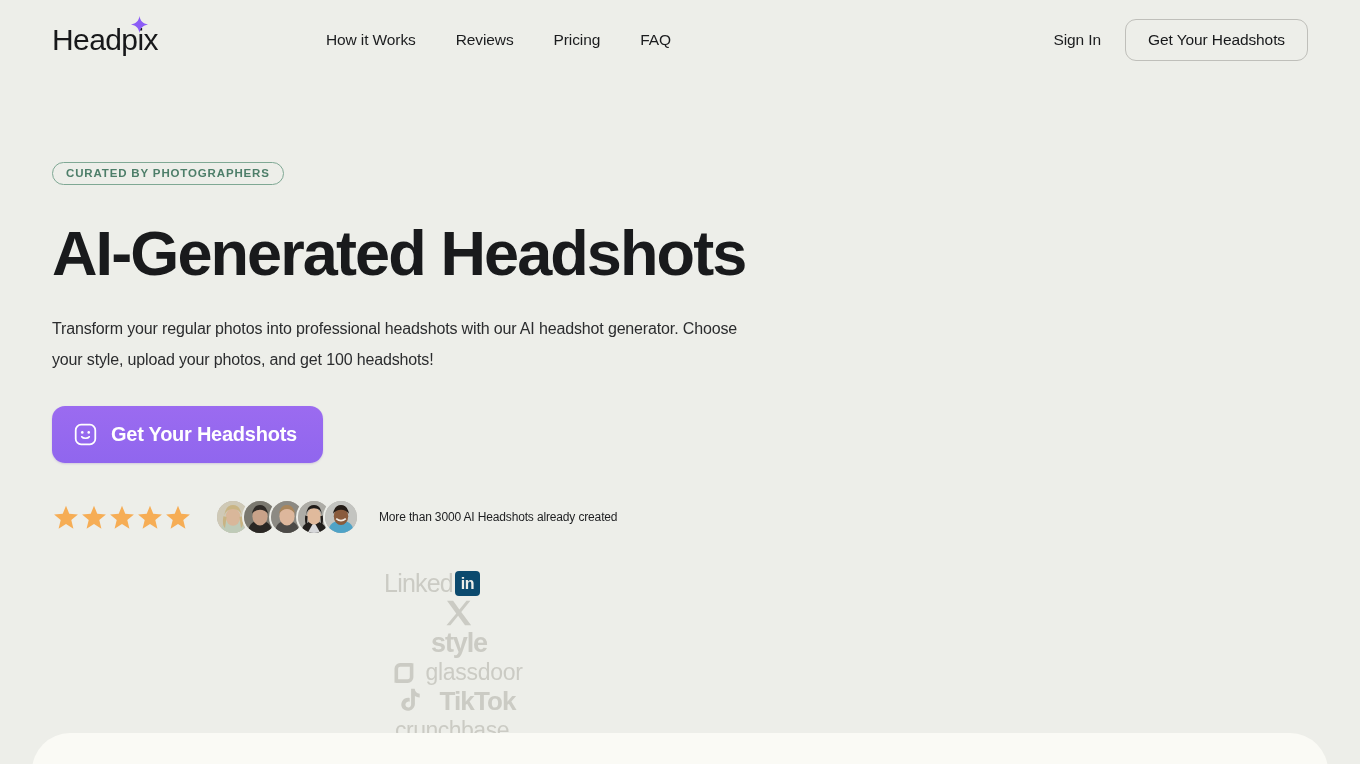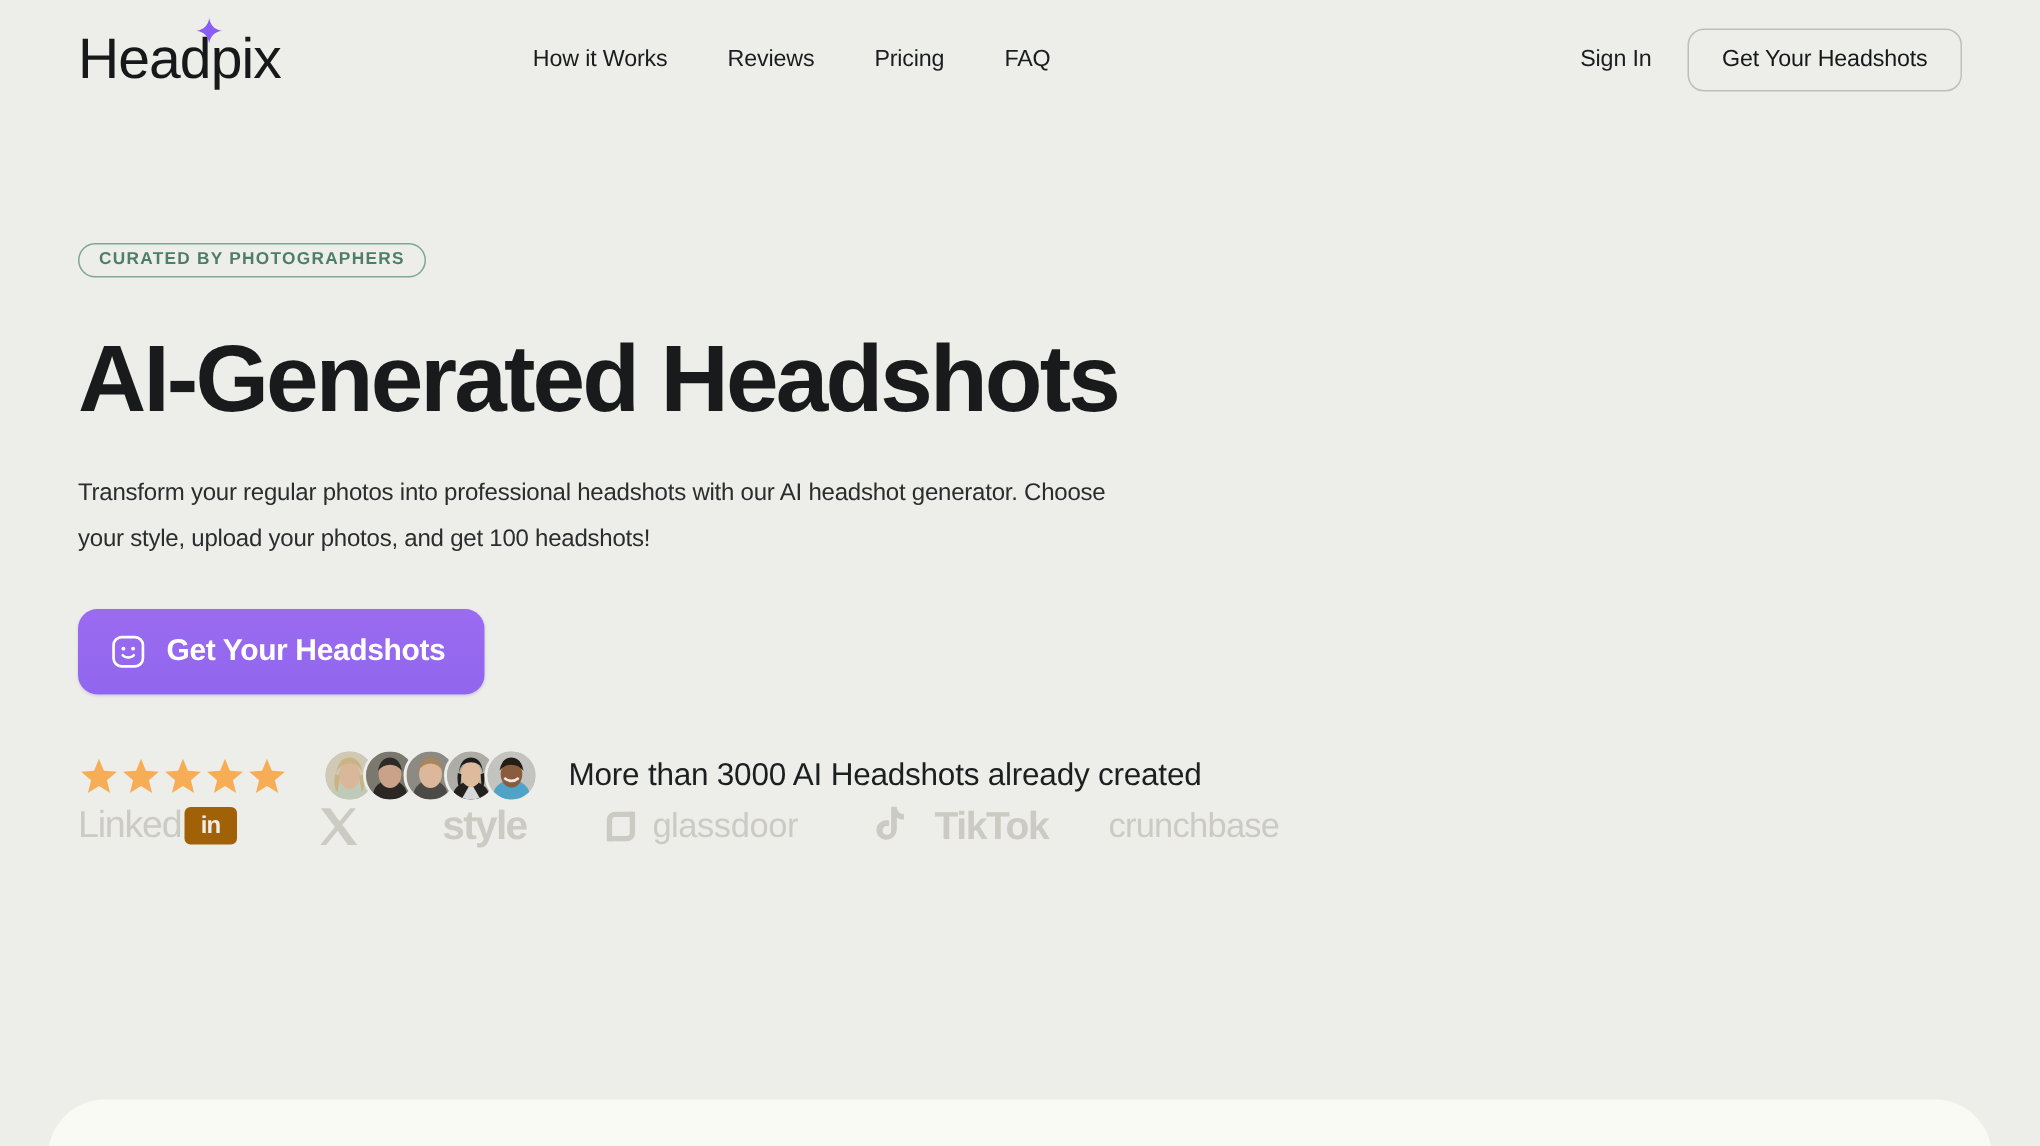--- a/index.html
+++ b/index.html
@@ -31,21 +31,21 @@
   }
 
   .logo {
     display: flex;
     align-items: flex-end;
     position: relative;
     cursor: pointer;
     user-select: none;
   }
   .logo-text {
-    font-size: 38px;
+    font-size: 30px;
     font-weight: 500;
     letter-spacing: -0.6px;
     color: #17181A;
     line-height: 1;
     position: relative;
     text-align: center;
   }
   .logo-spark {
     position: absolute;
     left: 79px;
@@ -177,47 +177,49 @@
     margin-left: -9px;
     overflow: hidden;
     position: relative;
     background: #B9B5AE;
   }
   .avatar:first-child { margin-left: 0; }
   .avatar svg { display: block; width: 100%; height: 100%; }
 
   .proof-text {
     margin-left: 20px;
-    font-size: 21px;
+    font-size: 12px;
     color: #1D1E20;
     letter-spacing: -0.15px;
     white-space: nowrap;
   }
 
   
   .brands {
+    margin-top: 34px;
     display: flex;
     align-items: center;
     gap: 0;
     opacity: 1;
+    flex-direction: column;
   }
   .brand {
     color: #CBCBC4;
     display: flex;
     align-items: center;
     white-space: nowrap;
     user-select: none;
   }
   .brand-linkedin { font-size: 25px; font-weight: 500; letter-spacing: -0.8px; }
   .brand-linkedin .li-box {
     display: inline-flex;
     align-items: center;
     justify-content: center;
-    width: 35px; height: 25px;
-    background: #a16207;
+    width: 25px; height: 25px;
+    background: #0c4a6e;
     color: #EDEEE9;
     border-radius: 4px;
     font-size: 16px;
     font-weight: 700;
     margin-left: 2px;
     letter-spacing: -0.5px;
   }
   .brand-x { margin-left: 53px; }
   .brand-indeed { margin-left: 54px; font-size: 27px; font-weight: 600; letter-spacing: -1.1px; position: relative; }
   .brand-glassdoor { margin-left: 52px; font-size: 23px; font-weight: 500; letter-spacing: -0.3px; display: flex; align-items: center; gap: 10px; }

